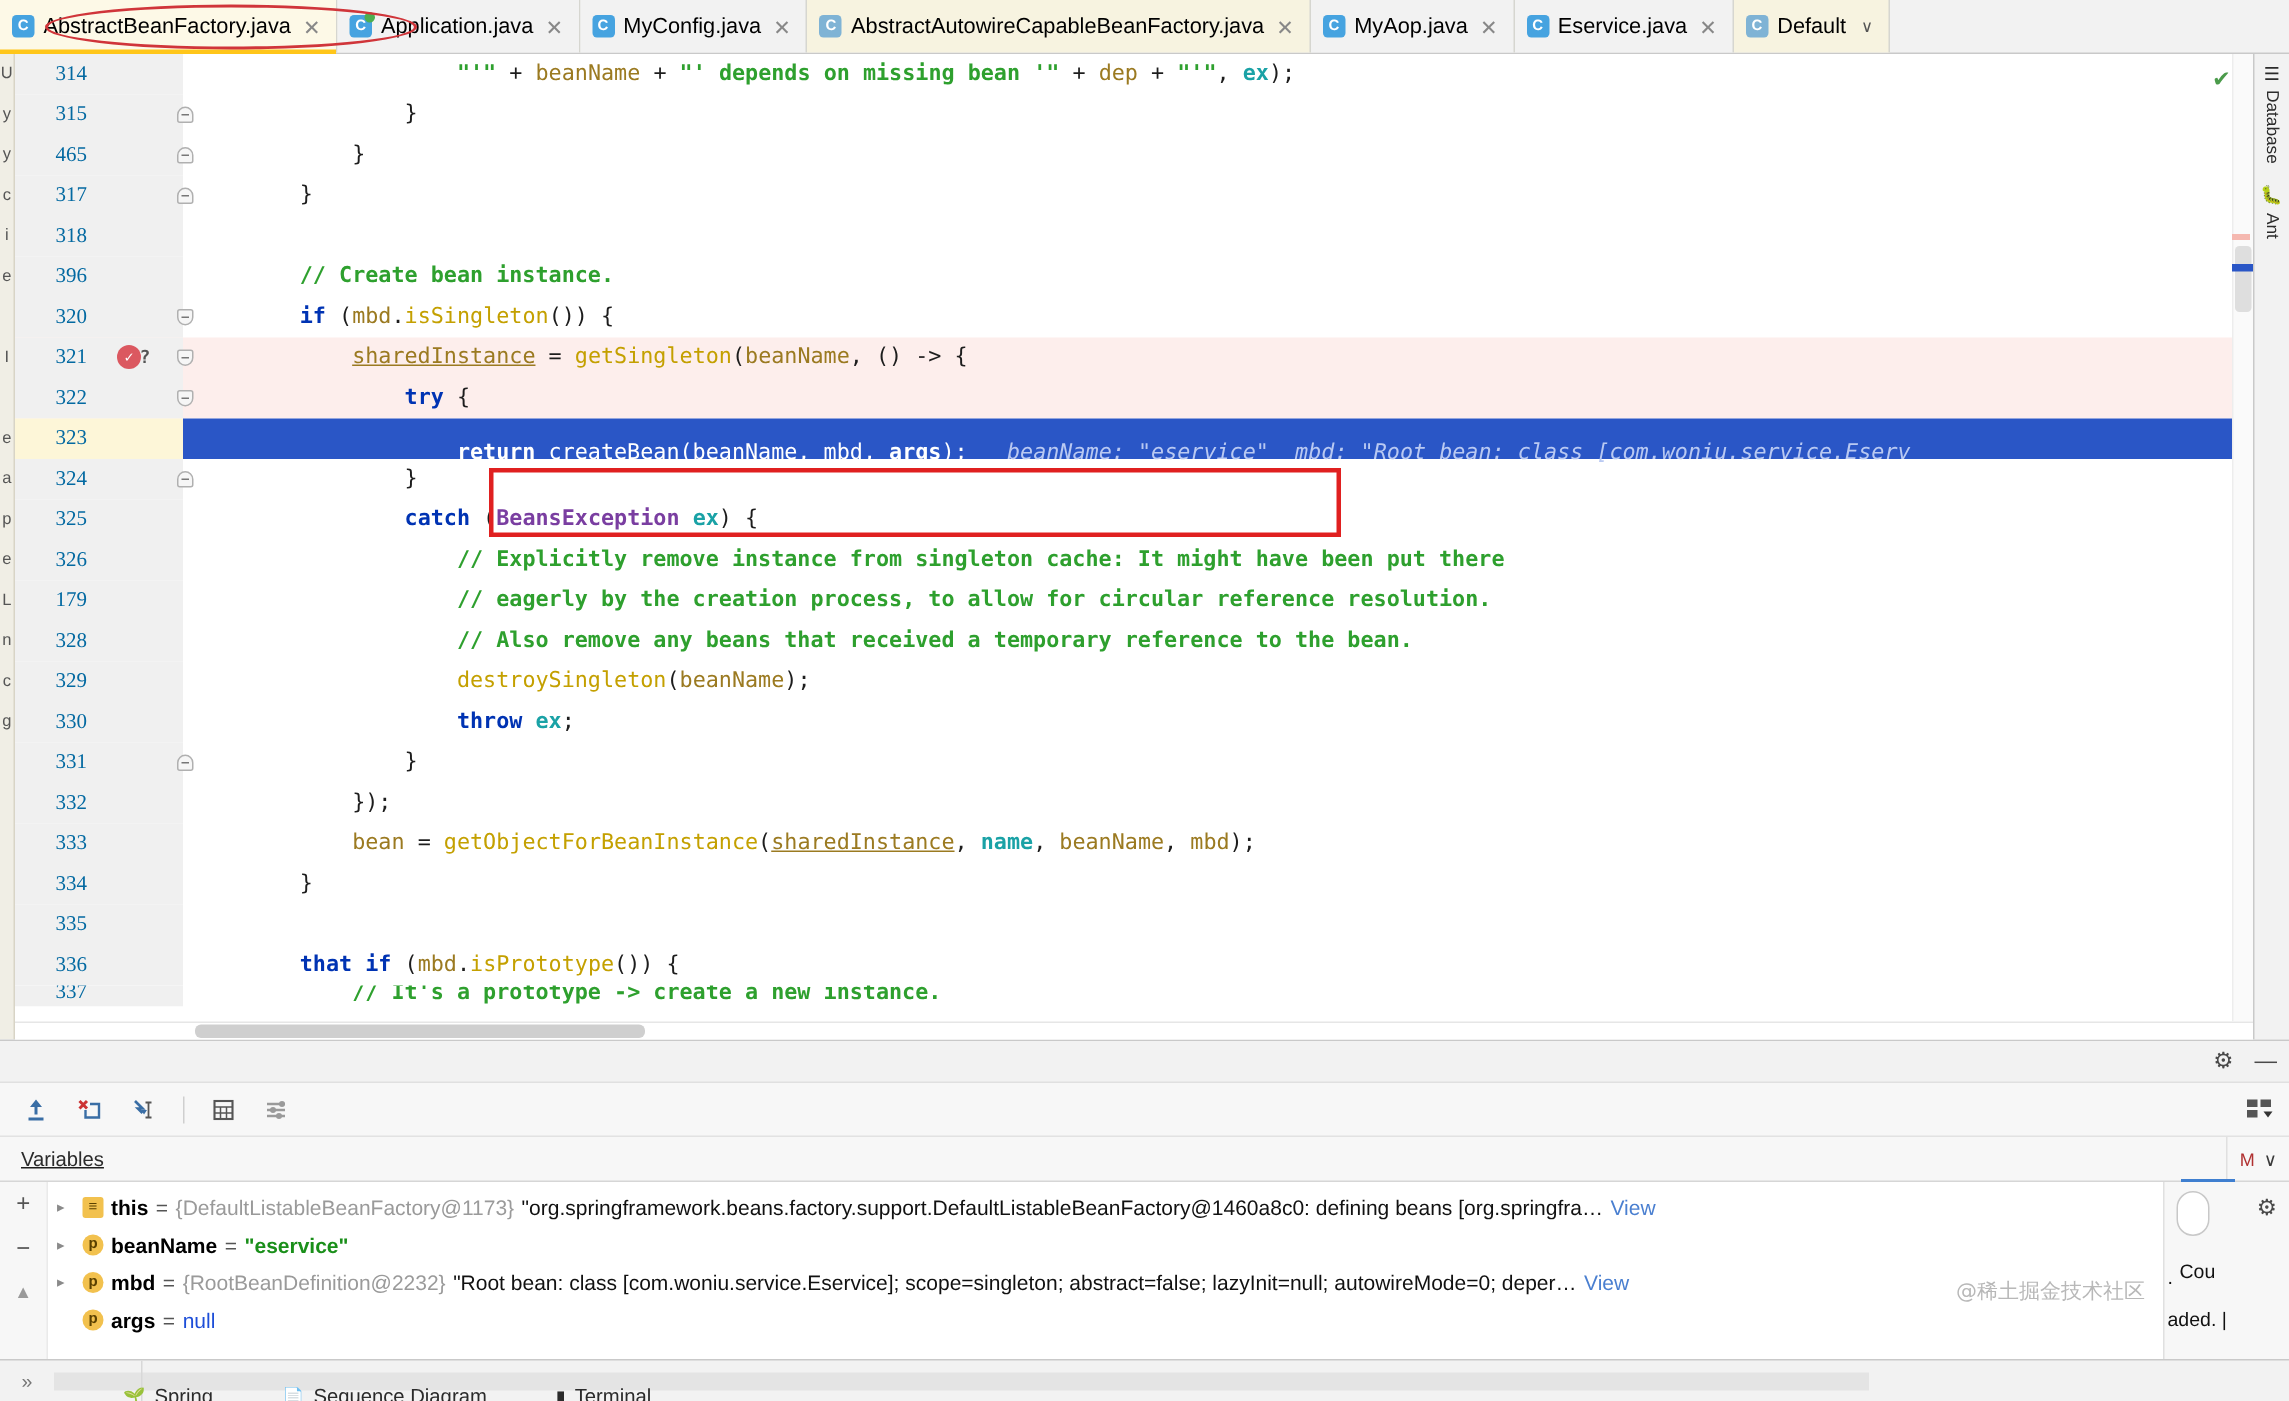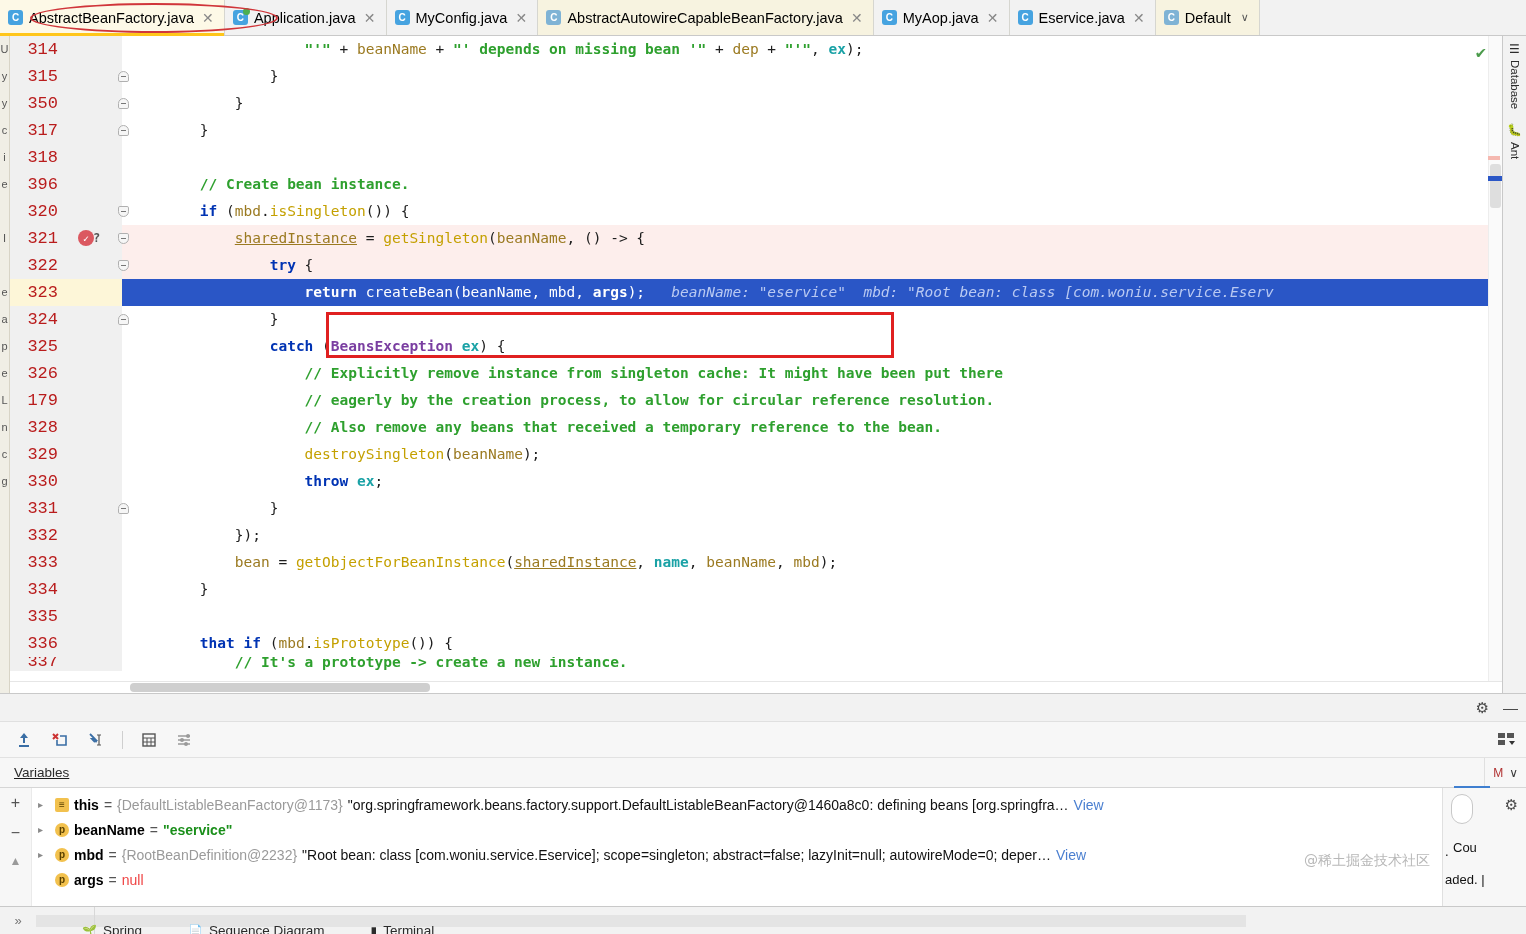--- a/index.html
+++ b/index.html
@@ -76,22 +76,22 @@
     font-family: "DejaVu Sans Mono", monospace;
     font-size: 14.5px;
   }
 
   .code-row { display: flex; height: 27px; align-items: center; position: relative; }
   .code-row.hl-pink { background: #fdeeec; }
   .code-row.hl-exec .gutter-num { background: #fdf6d8; }
 
   .gutter-num {
     width: 56px; flex: 0 0 56px; text-align: right; padding-right: 8px;
-    color: #b91c1c; font-size: 17px; background: #f0f0f0;
-    font-family: Liberation Mono, monospace;
+    color: #0369a1; font-size: 14px; background: #f0f0f0;
+    font-family: Liberation Serif, serif;
     height: 27px; line-height: 27px;
   }
   .gutter-icons {
     width: 56px; flex: 0 0 56px; position: relative; height: 27px; background: #f0f0f0;
   }
   .fold {
     position: absolute; left: 52px; top: 8px; width: 11px; height: 11px;
     border: 1px solid #b0b0b0; background: #f6f6f6;
   }
   .fold.minus::after {
@@ -112,21 +112,21 @@
     height: 27px; line-height: 27px; overflow: visible;
     font-family: "DejaVu Sans Mono", monospace;
   }
 
   
   .code-row.exec { background: transparent; }
   .exec-band {
     position: absolute; left: 112px; right: 0; top: 0; height: 27px;
     background: #2a56c6;
   }
-  .exec-band .code-text { position: relative; color: #ffffff; }
+  .exec-band .code-text { position: relative; color: #ffffff; margin-top: 10px; }
 
   
   .kw  { color: #0033b3; font-weight: bold; }
   .cmt { color: #2ea02e; font-weight: bold; }
   .str { color: #2ea02e; font-weight: bold; }
   .fn  { color: #c4a000; }
   .fld { color: #9b7a21; }
   .cls { color: #7a3ea1; font-weight: bold; }
   .prm { color: #1aa2a6; font-weight: bold; }
   .pln { color: #1d1d1d; }
@@ -228,21 +228,21 @@
     width: 14px; height: 14px; flex: 0 0 14px; border-radius: 50%;
     background: #f2c14e; color: #5b4100; font-size: 10px; font-weight: bold;
     display: inline-flex; align-items: center; justify-content: center;
   }
   .vic.this { border-radius: 2px; background: #f2c14e; }
   .vname { color: #000; font-weight: bold; }
   .veq { color: #555; }
   .vref { color: #9a9a9a; }
   .vstr { color: #1a8f1a; font-weight: bold; }
   .vtxt { color: #111; }
-  .vnull { color: #ef4444; }
+  .vnull { color: #1d4ed8; }
   .vview { color: #4a7fd0; cursor: pointer; }
 
   .vars-right-rail {
     width: 84px; flex: 0 0 84px; border-left: 1px solid #e0e0e0; background: #f7f7f7;
     position: relative;
   }
   .rr-gear { position: absolute; right: 8px; top: 8px; color: #4a4a4a; font-size: 15px; }
   .rr-pill {
     position: absolute; left: 8px; top: 6px; width: 22px; height: 30px;
     border: 1px solid #c8c8c8; border-radius: 11px; background: #fff;
@@ -337,21 +337,21 @@
 
         <div class="code-row">
           <div class="gutter-num">315</div>
           <div class="gutter-icons">
               <span class="fold minus end"></span>
             </div>
           <div class="code-text"><span class="pln">                }</span></div>
         </div>
 
         <div class="code-row">
-          <div class="gutter-num">350</div>
+          <div class="gutter-num">465</div>
           <div class="gutter-icons">
               <span class="fold minus end"></span>
             </div>
           <div class="code-text"><span class="pln">            }</span></div>
         </div>
 
         <div class="code-row">
           <div class="gutter-num">317</div>
           <div class="gutter-icons">
               <span class="fold minus end"></span>

